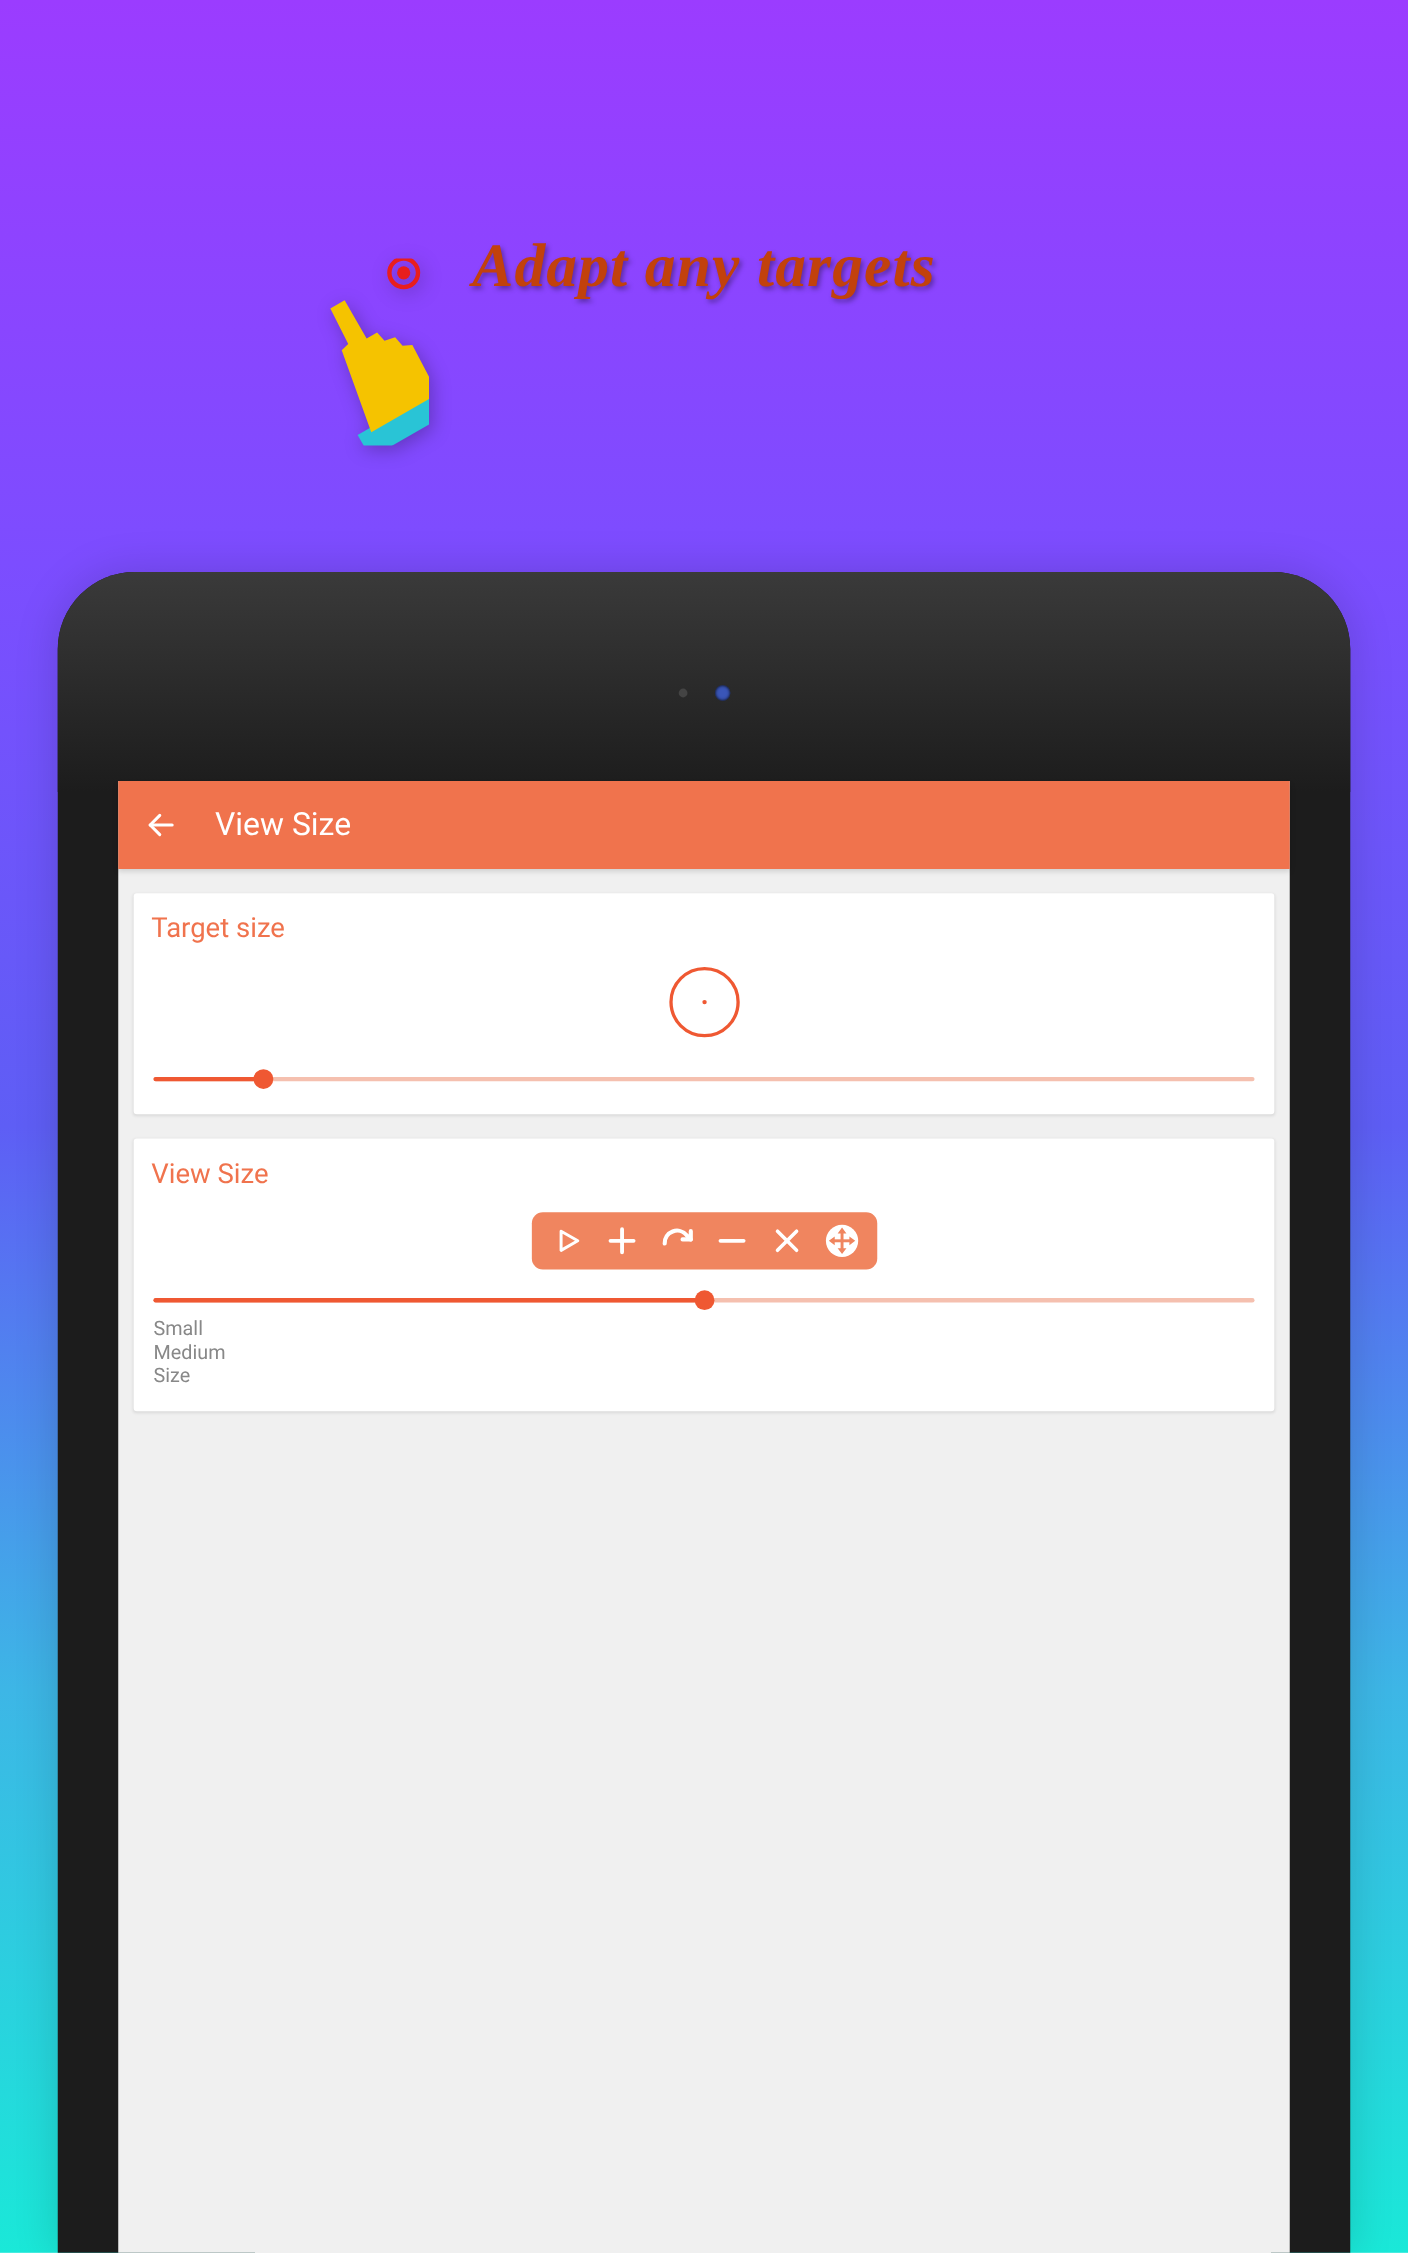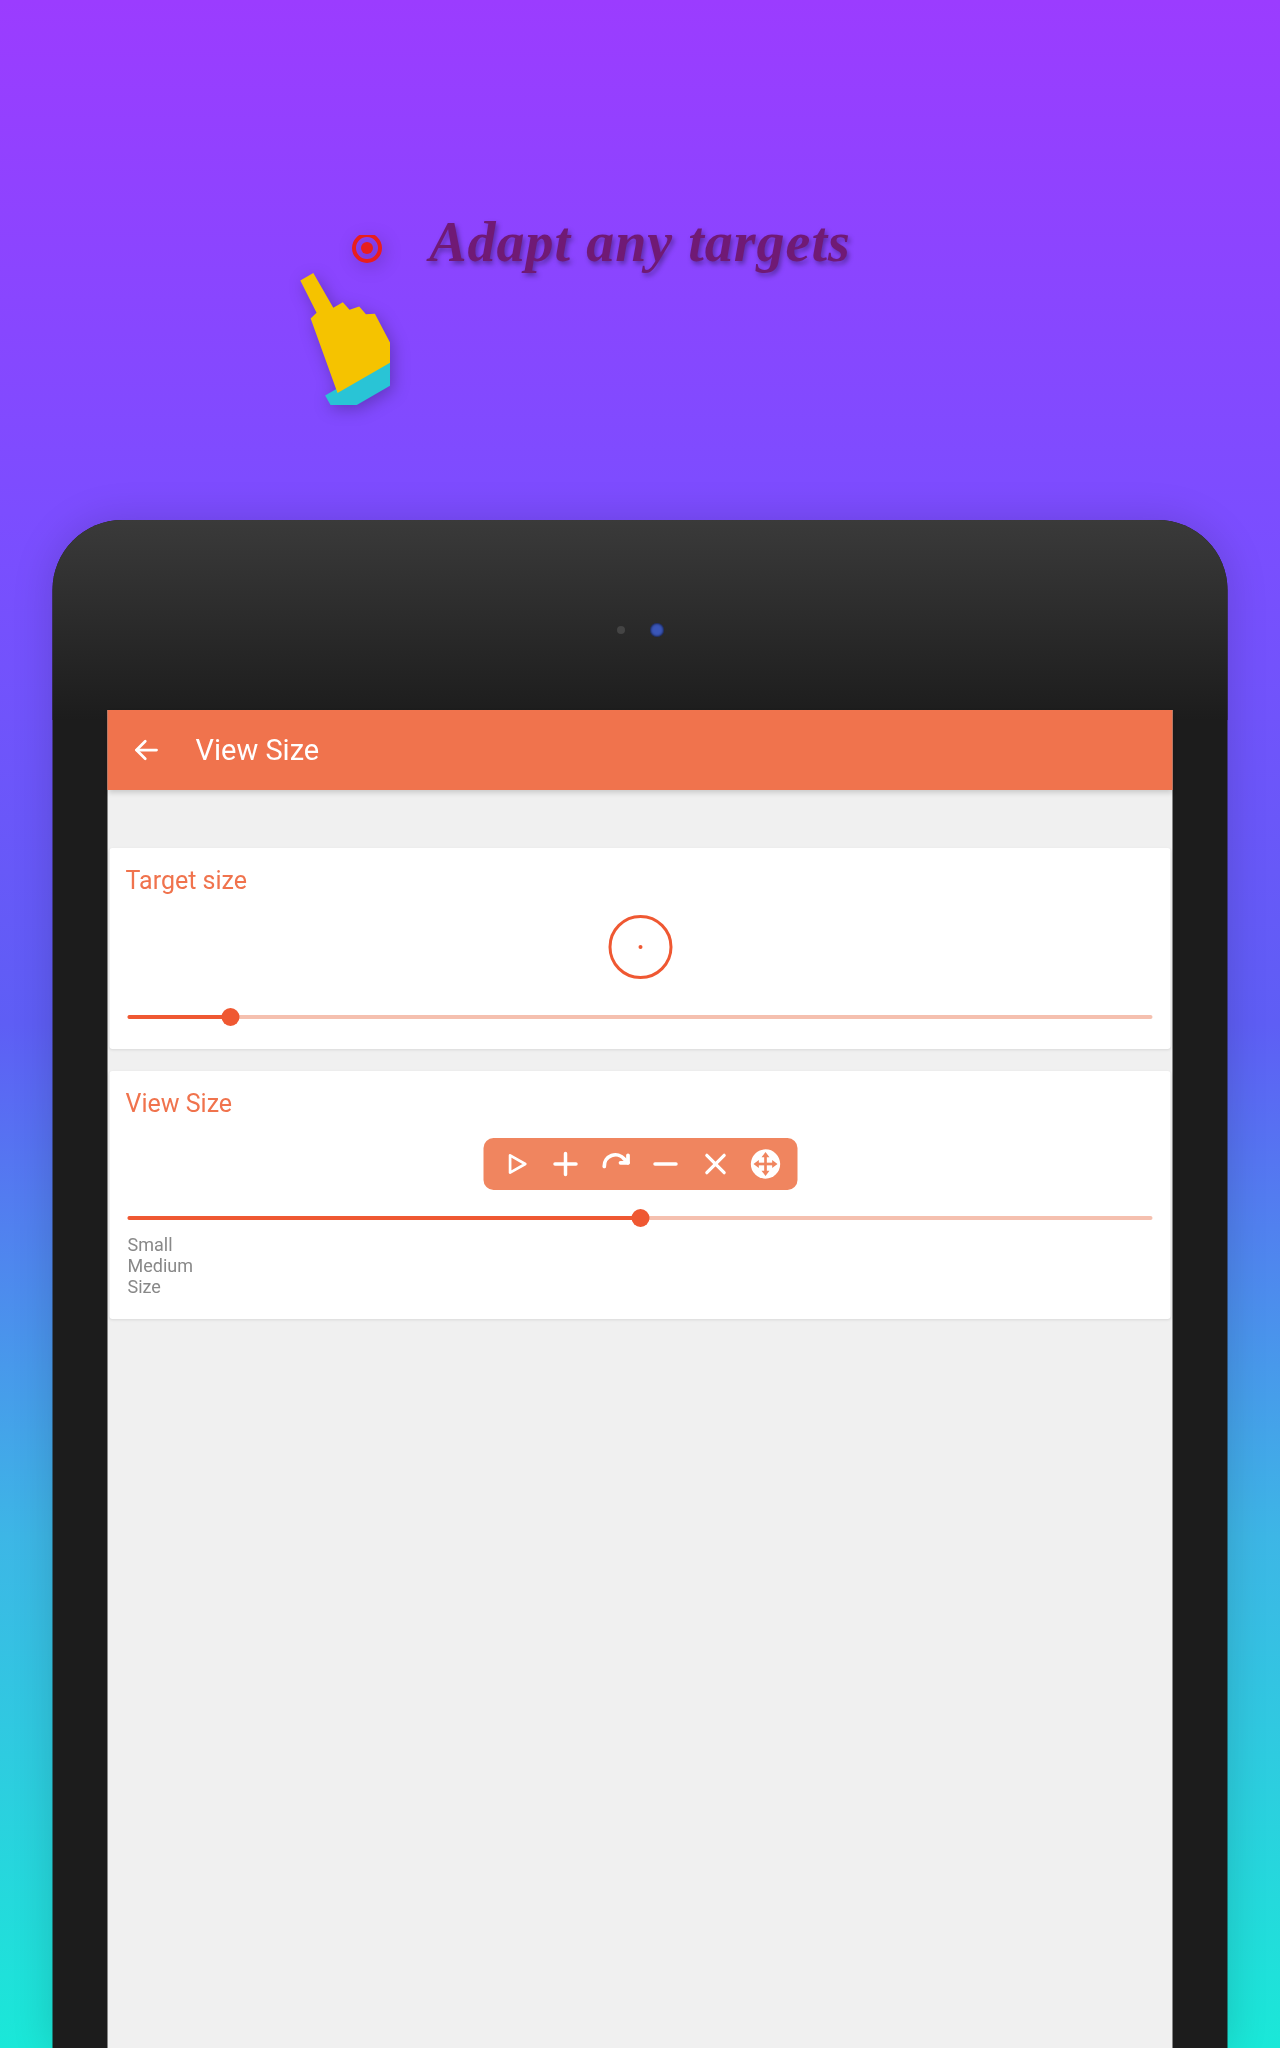--- a/index.html
+++ b/index.html
@@ -21,21 +21,21 @@
   display: flex;
   justify-content: center;
   align-items: center;
 }
 
 .promo-title {
   font-family: Georgia, "Times New Roman", serif;
   font-style: italic;
   font-weight: 900;
   font-size: 56px;
-  color: #701a75;
+  color: #c2410c;
   text-shadow: 2px 3px 5px rgba(0,0,0,0.35);
   letter-spacing: 1px;
 }
 
 .hand-icon {
   position: absolute;
   top: 235px;
   left: 270px;
   width: 120px;
   height: 170px;
@@ -116,22 +116,21 @@
 }
 .back-arrow svg { stroke: #fff; }
 
 .app-bar-title {
   font-size: 29px;
   font-weight: 400;
   margin-left: 28px;
 }
 
 .content {
-  padding: 22px 2px;
-  margin-top: 36px;
+  padding: 22px 14px;
 }
 
 .card {
   background: #fff;
   border-radius: 3px;
   box-shadow: 0 1px 3px rgba(0,0,0,0.1);
   padding: 18px 16px 22px 16px;
   margin-bottom: 22px;
 }
 

